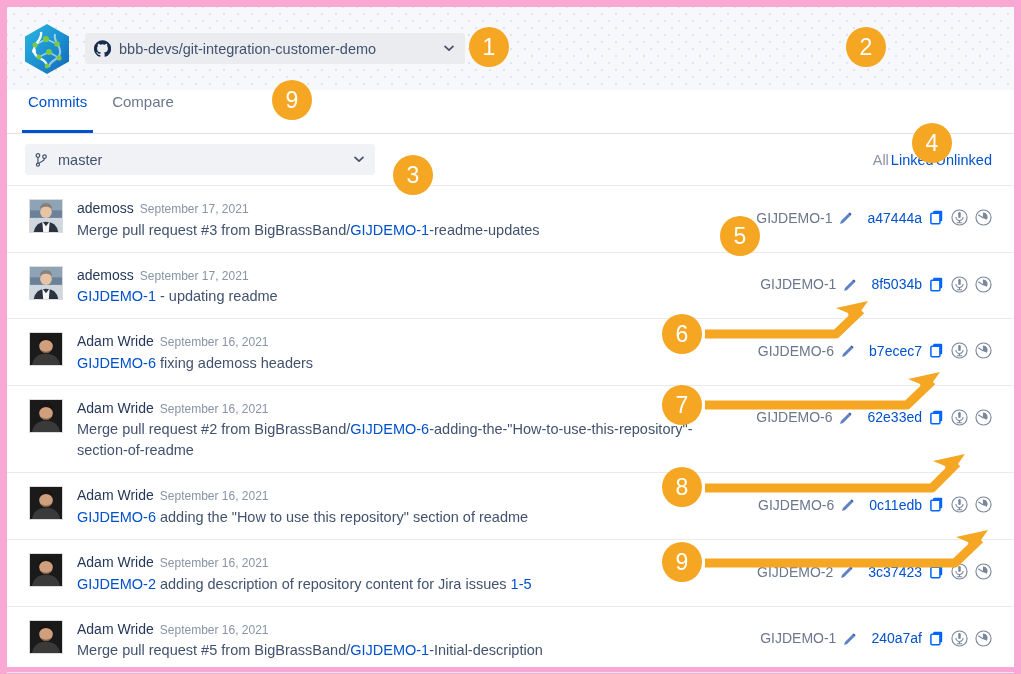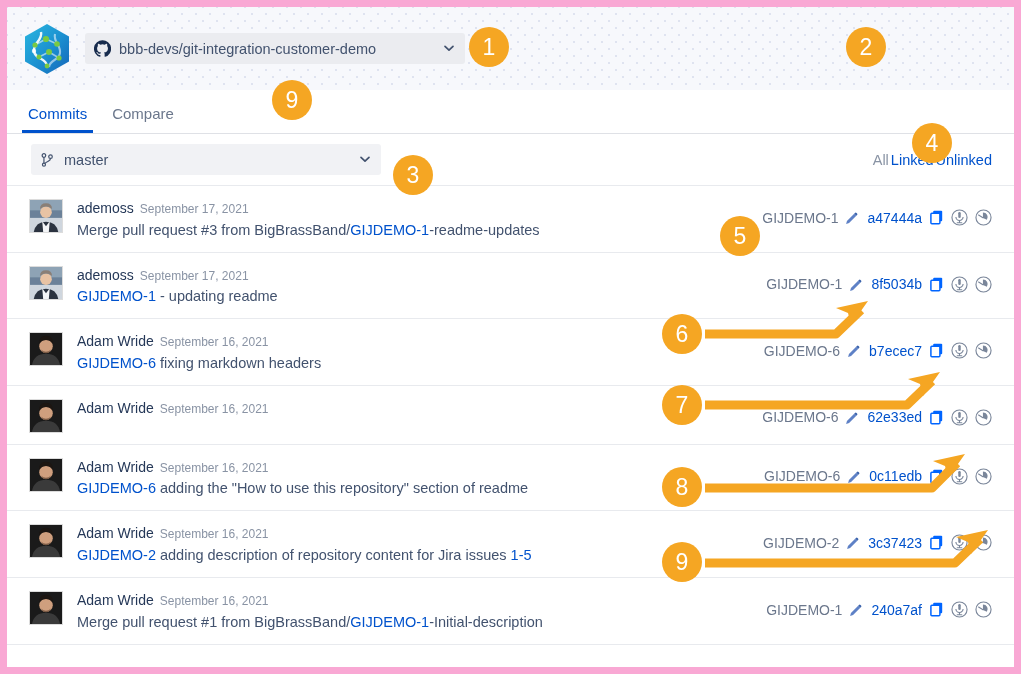--- a/index.html
+++ b/index.html
@@ -85,40 +85,40 @@
     border-bottom: 1px solid #dfe1e6;
     display: flex;
     align-items: flex-end;
     padding-left: 15px;
     box-sizing: border-box;
     background: #fff;
   }
   .tab {
     font-size: 15px;
     color: #6B778C;
-    padding: 0 6px 9px 6px;
+    padding: 0 6px 21px 6px;
     margin-right: 13px;
     cursor: pointer;
     border-bottom: 3px solid transparent;
     line-height: 1;
     background: none; border-top:none; border-left:none; border-right:none;
     font-family: inherit;
   }
   .tab.active {
     color: #0052CC;
     border-bottom-color: #0052CC;
     font-weight: 400;
   }
 
   
   .filterbar {
     height: 52px;
     display: flex;
     align-items: center;
-    padding: 0 22px 0 24px;
+    padding: 0 22px 0 18px;
     box-sizing: border-box;
     border-bottom: 1px solid #e8eaee;
   }
   .branch-select {
     width: 350px;
     height: 31px;
     background: #f1f2f5;
     border-radius: 3px;
     display: flex;
     align-items: center;
@@ -179,21 +179,21 @@
   .commit-right {
     flex: 0 0 auto;
     display: flex;
     align-items: center;
     gap: 7px;
     padding-top: 12px;
     white-space: nowrap;
   }
   .right-issue { font-size: 14px; color: #6B778C; }
   .pencil { width: 13px; height: 13px; display:block; cursor:pointer; }
-  .hash { font-size: 14px; color: #0052CC; cursor: pointer; margin-left: 2px;}
+  .hash { font-size: 14px; color: #0052CC; cursor: pointer; margin-left: 8px;}
   .copy-ic { width: 14px; height: 15px; display:block; cursor:pointer; margin-left:1px;}
   .circ-ic { width: 17px; height: 17px; display:block; cursor:pointer; }
 
   
   .anno {
     position: absolute;
     border-radius: 50%;
     background: #F5A623;
     color: #fff;
     display: flex; align-items: center; justify-content: center;
@@ -374,21 +374,21 @@
           <svg viewBox="0 0 34 34">
             <rect width="34" height="34" fill="#1a1a1a"></rect>
             <circle cx="17" cy="14" r="7.2" fill="#cf9f7e"></circle>
             <path d="M9.5 11 q7.5 -7 15 0 q0 -8 -7.5 -8 q-7.5 0 -7.5 8z" fill="#1c1612"></path>
             <path d="M12 17.5 q1.5 2.5 5 2.5 q3.5 0 5 -2.5 q-1 4 -5 4 q-4 0 -5 -4z" fill="#7a5a45"></path>
             <path d="M2 34 q2.5 -12 15 -12 q12.5 0 15 12z" fill="#3a3a3a"></path>
           </svg>
         </div>
         <div class="commit-main">
           <div class="commit-meta"><span class="author">Adam Wride</span><span class="cdate">September 16, 2021</span></div>
-          <div class="commit-msg"><a class="issue-link">GIJDEMO-6</a><span> fixing markdown headers</span></div>
+          <div class="commit-msg"><a class="issue-link">GIJDEMO-6</a><span> fixing ademoss headers</span></div>
         </div>
         <div class="commit-right">
           <span class="right-issue">GIJDEMO-6</span>
           <span class="pencil"><svg viewBox="0 0 14 14" width="13" height="13">
               <path d="M1.2 12.8 L2.1 9.6 L9.9 1.8 L12.2 4.1 L4.4 11.9 Z" fill="#5E81C6"></path>
               <path d="M9.9 1.8 L12.2 4.1 L13 3.3 A1.2 1.2 0 0 0 13 1.6 L12.4 1 A1.2 1.2 0 0 0 10.7 1 Z" fill="#3b63ac"></path>
             </svg></span>
           <span class="hash">b7ecec7</span>
           <span class="copy-ic"><svg viewBox="0 0 14 15" width="14" height="15">
               <rect x="3.2" y="0.8" width="9" height="10.5" rx="1" fill="#0065FF"></rect>
@@ -412,20 +412,21 @@
           <svg viewBox="0 0 34 34">
             <rect width="34" height="34" fill="#1a1a1a"></rect>
             <circle cx="17" cy="14" r="7.2" fill="#cf9f7e"></circle>
             <path d="M9.5 11 q7.5 -7 15 0 q0 -8 -7.5 -8 q-7.5 0 -7.5 8z" fill="#1c1612"></path>
             <path d="M12 17.5 q1.5 2.5 5 2.5 q3.5 0 5 -2.5 q-1 4 -5 4 q-4 0 -5 -4z" fill="#7a5a45"></path>
             <path d="M2 34 q2.5 -12 15 -12 q12.5 0 15 12z" fill="#3a3a3a"></path>
           </svg>
         </div>
         <div class="commit-main">
           <div class="commit-meta"><span class="author">Adam Wride</span><span class="cdate">September 16, 2021</span></div>
+          <div class="commit-msg"><span>Merge pull request #2 from BigBrassBand/</span><a class="issue-link">GIJDEMO-6</a><span>-adding-the-"How-to-use-this-repository"-section-of-readme</span></div>
         </div>
         <div class="commit-right">
           <span class="right-issue">GIJDEMO-6</span>
           <span class="pencil"><svg viewBox="0 0 14 14" width="13" height="13">
               <path d="M1.2 12.8 L2.1 9.6 L9.9 1.8 L12.2 4.1 L4.4 11.9 Z" fill="#5E81C6"></path>
               <path d="M9.9 1.8 L12.2 4.1 L13 3.3 A1.2 1.2 0 0 0 13 1.6 L12.4 1 A1.2 1.2 0 0 0 10.7 1 Z" fill="#3b63ac"></path>
             </svg></span>
           <span class="hash">62e33ed</span>
           <span class="copy-ic"><svg viewBox="0 0 14 15" width="14" height="15">
               <rect x="3.2" y="0.8" width="9" height="10.5" rx="1" fill="#0065FF"></rect>
@@ -525,21 +526,21 @@
           <svg viewBox="0 0 34 34">
             <rect width="34" height="34" fill="#1a1a1a"></rect>
             <circle cx="17" cy="14" r="7.2" fill="#cf9f7e"></circle>
             <path d="M9.5 11 q7.5 -7 15 0 q0 -8 -7.5 -8 q-7.5 0 -7.5 8z" fill="#1c1612"></path>
             <path d="M12 17.5 q1.5 2.5 5 2.5 q3.5 0 5 -2.5 q-1 4 -5 4 q-4 0 -5 -4z" fill="#7a5a45"></path>
             <path d="M2 34 q2.5 -12 15 -12 q12.5 0 15 12z" fill="#3a3a3a"></path>
           </svg>
         </div>
         <div class="commit-main">
           <div class="commit-meta"><span class="author">Adam Wride</span><span class="cdate">September 16, 2021</span></div>
-          <div class="commit-msg"><span>Merge pull request #1 from BigBrassBand/</span><a class="issue-link">GIJDEMO-1</a><span>-Initial-description</span></div>
+          <div class="commit-msg"><span>Merge pull request #5 from BigBrassBand/</span><a class="issue-link">GIJDEMO-1</a><span>-Initial-description</span></div>
         </div>
         <div class="commit-right">
           <span class="right-issue">GIJDEMO-1</span>
           <span class="pencil"><svg viewBox="0 0 14 14" width="13" height="13">
               <path d="M1.2 12.8 L2.1 9.6 L9.9 1.8 L12.2 4.1 L4.4 11.9 Z" fill="#5E81C6"></path>
               <path d="M9.9 1.8 L12.2 4.1 L13 3.3 A1.2 1.2 0 0 0 13 1.6 L12.4 1 A1.2 1.2 0 0 0 10.7 1 Z" fill="#3b63ac"></path>
             </svg></span>
           <span class="hash">240a7af</span>
           <span class="copy-ic"><svg viewBox="0 0 14 15" width="14" height="15">
               <rect x="3.2" y="0.8" width="9" height="10.5" rx="1" fill="#0065FF"></rect>

